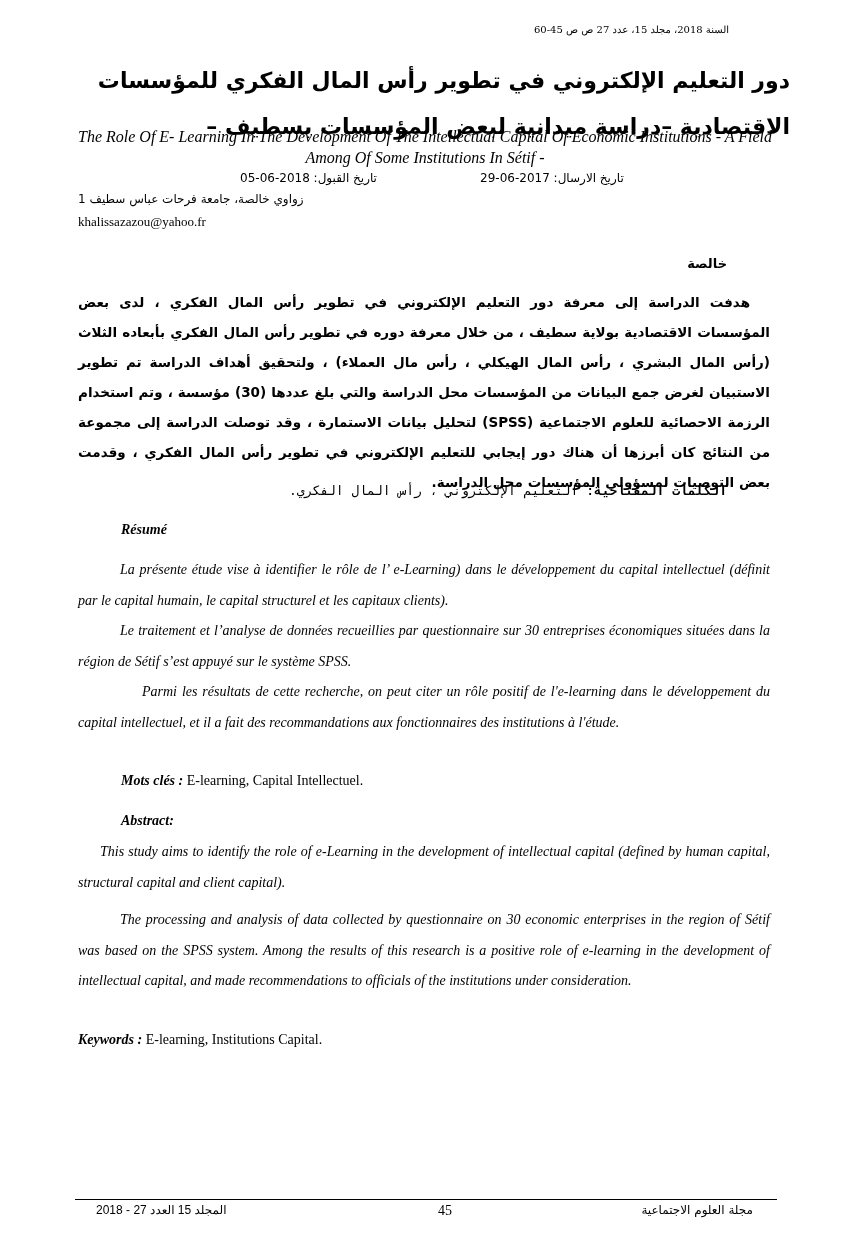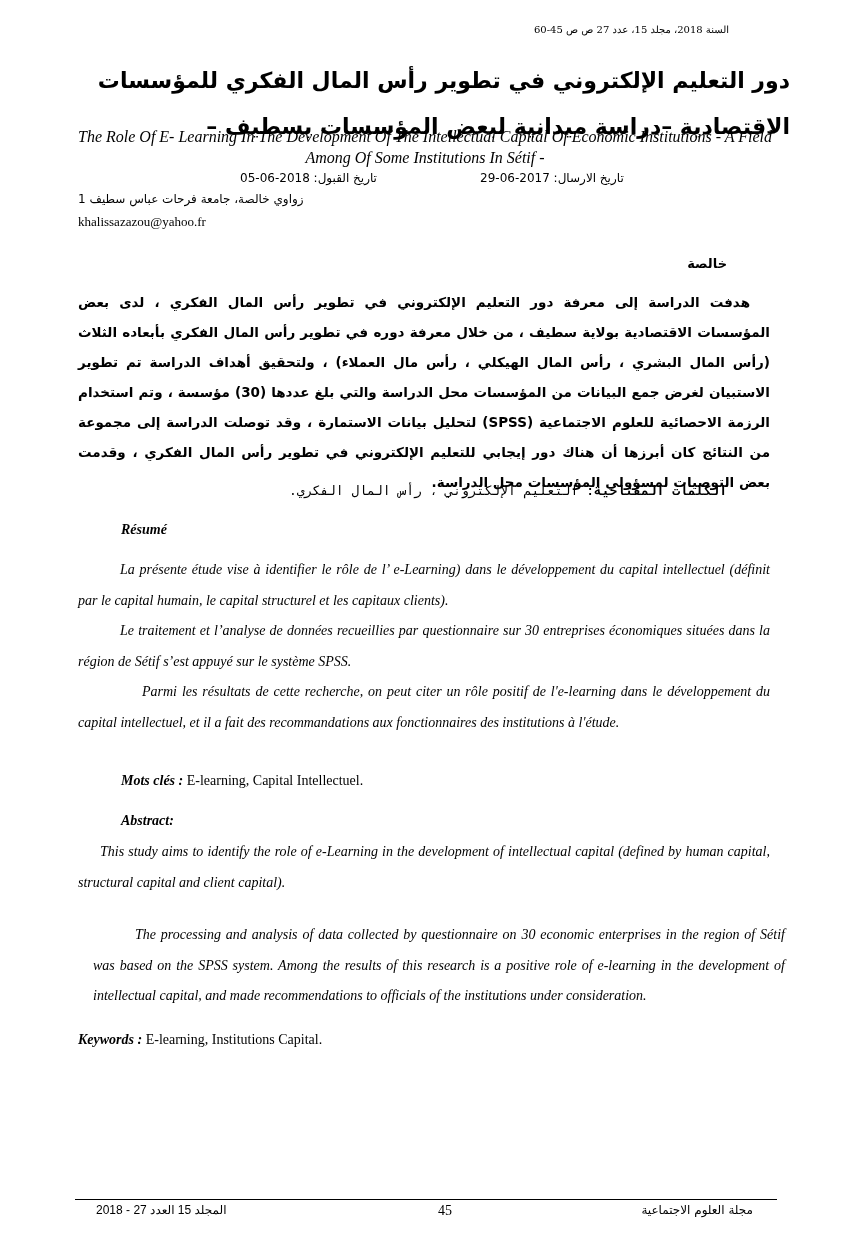--- a/index.html
+++ b/index.html
@@ -195,21 +195,21 @@
 <div class="abs fr-heading">Résumé</div>
 <p class="abs para fr-p1" style="margin:0;">La présente étude vise à identifier le rôle de l’ e-Learning) dans le développement du capital intellectuel (définit par le capital humain, le capital structurel et les capitaux clients).</p>
 <p class="abs para fr-p2" style="margin:0;">Le traitement et l’analyse de données recueillies par questionnaire sur 30 entreprises économiques situées dans la région de Sétif s’est appuyé sur le système SPSS.</p>
 <p class="abs para fr-p3" style="margin:0;">Parmi les résultats de cette recherche, on peut citer un rôle positif de l'e-learning dans le développement du capital intellectuel, et il a fait des recommandations aux fonctionnaires des institutions à l'étude.</p>
 <div class="abs fr-keywords">
   <span class="kw-label">Mots clés :</span><span> E-learning, Capital Intellectuel.</span>
 </div>
 
 <div class="abs en-heading">Abstract:</div>
 <p class="abs para en-p1" style="margin:0;">This study aims to identify the role of e-Learning in the development of intellectual capital (defined by human capital, structural capital and client capital).</p>
-<p class="abs para en-p2" style="margin:15px;">The processing and analysis of data collected by questionnaire on 30 economic enterprises in the region of Sétif was based on the SPSS system. Among the results of this research is a positive role of e-learning in the development of intellectual capital, and made recommendations to officials of the institutions under consideration.</p>
+<p class="abs para en-p2" style="margin:0;">The processing and analysis of data collected by questionnaire on 30 economic enterprises in the region of Sétif was based on the SPSS system. Among the results of this research is a positive role of e-learning in the development of intellectual capital, and made recommendations to officials of the institutions under consideration.</p>
 <div class="abs en-keywords">
   <span class="kw-label">Keywords :</span><span> E-learning, Institutions Capital.</span>
 </div>
 
 <div class="abs footer-rule"></div>
 <div class="abs footer-left">المجلد 15 العدد 27 - 2018</div>
 <div class="abs footer-center">45</div>
 <div class="abs footer-right">مجلة العلوم الاجتماعية</div>
 
 </body></html>

